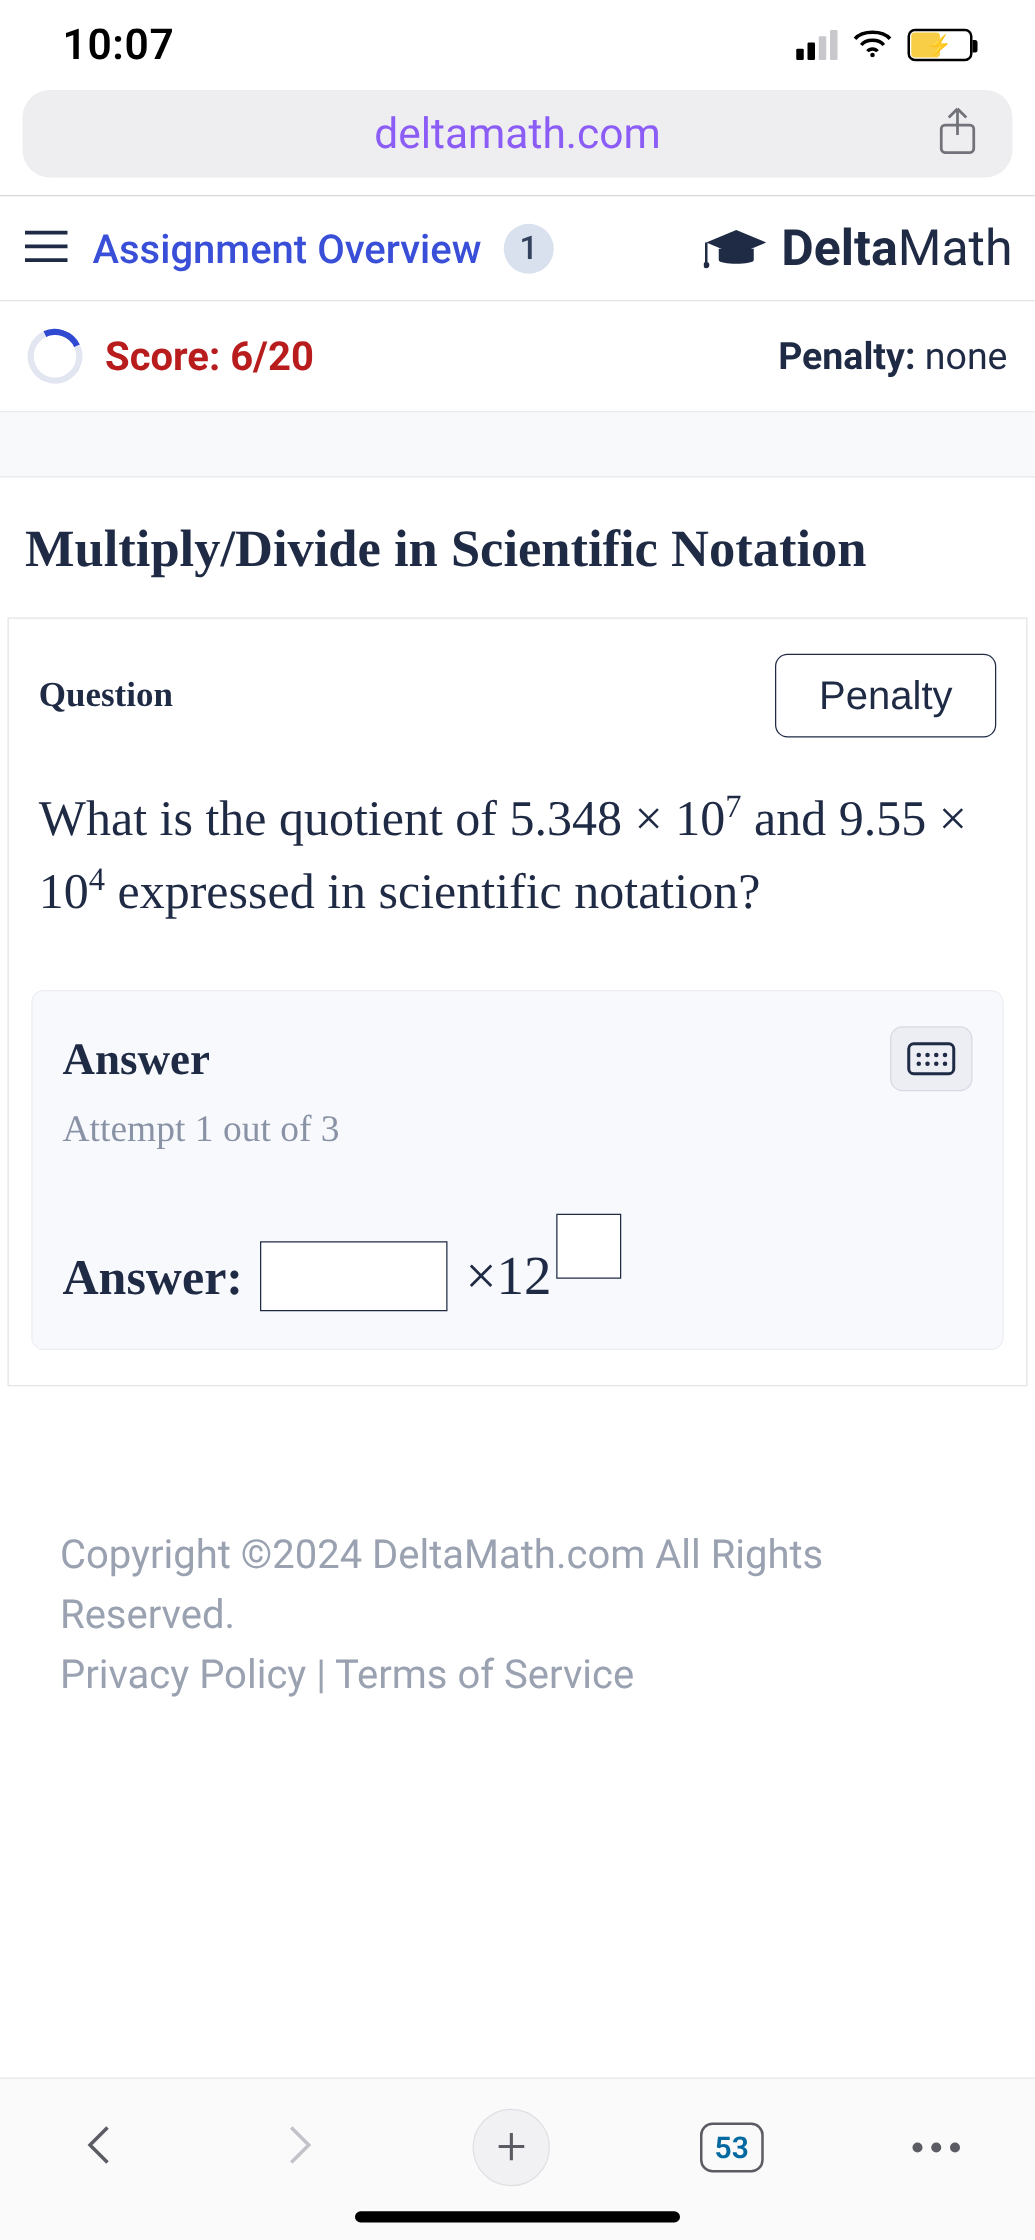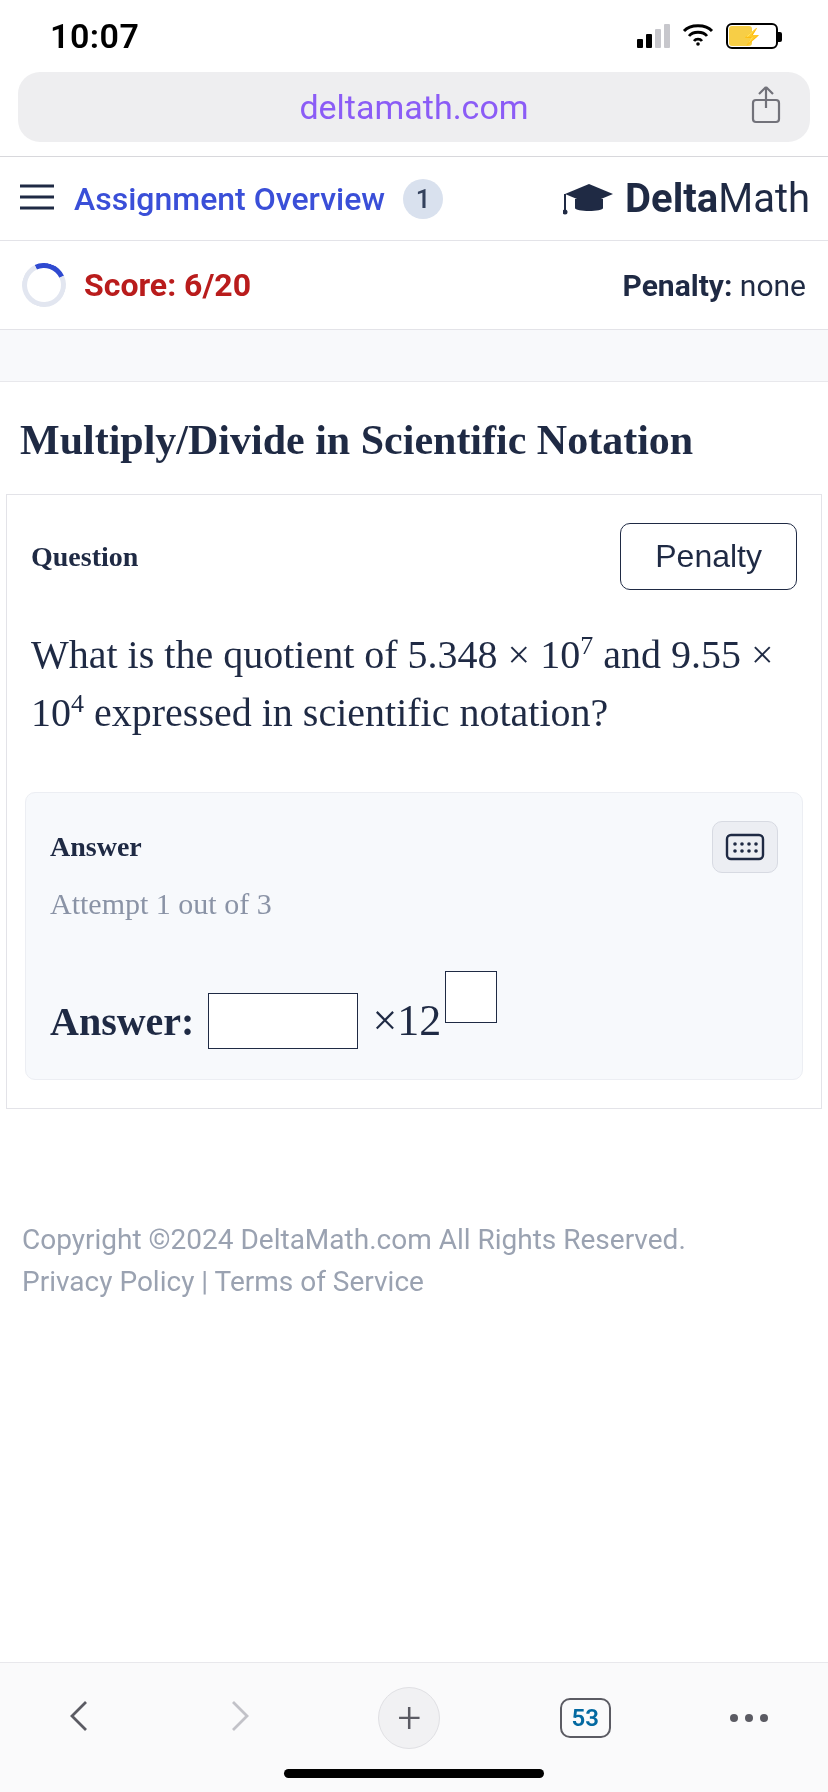--- a/index.html
+++ b/index.html
@@ -55,33 +55,33 @@
   .q-header { display:flex; align-items:center; justify-content:space-between; padding:28px 24px 10px 24px; }
   .q-label { font-family: Liberation Serif, serif; font-size:28px; font-weight:700; color:#1f2a44; }
   .examples-btn { border:1.5px solid #1f2a44; border-radius:10px; padding:14px 34px; font-size:32px; color:#1f2a44; background:#fff; }
   .q-body { font-family: Georgia, serif; font-size:40px; color:#1f2a44; padding:26px 24px 40px 24px; line-height:1.45; }
   .q-body .math { font-family: Georgia, serif; }
   .q-body sup { font-size:0.65em; vertical-align:super; }
 
   
   .answer-block { background:#f7f9fc; border:1px solid #eceef3; border-radius:10px; margin:10px 18px 28px 18px; padding:28px 24px 30px 24px; }
   .ans-head { display:flex; align-items:center; justify-content:space-between; }
-  .ans-title { font-family: Georgia, serif; font-size:28px; font-weight:700; color:#1f2a44; }
+  .ans-title { font-family: Georgia, serif; font-size:36px; font-weight:700; color:#1f2a44; }
   .kbd-btn { width:66px; height:52px; background:#eceef3; border:1px solid #d7dae2; border-radius:10px; display:flex; align-items:center; justify-content:center; }
   .kbd-btn svg { width:40px; height:28px; }
   .attempt { color:#8a93a6; font-size:30px; margin-top:14px; font-family: Georgia, serif; }
   .ans-row { display:flex; align-items:center; gap:14px; margin-top:72px; font-family: Georgia, serif; font-size:40px; color:#1f2a44; }
   .ans-row .lbl { font-weight:700; }
   .coef-input { width:150px; height:56px; border:1.5px solid #1f2a44; background:#fff; font-size:30px; text-align:center; }
   .times10 { font-size:44px; display:flex; align-items:flex-start; }
   .exp-input { width:52px; height:52px; border:1.5px solid #1f2a44; background:#fff; font-size:24px; text-align:center; margin-left:4px; transform:translateY(-24px); }
   .submit-btn { margin-top:56px; background:#3d49cc; color:#fff; border:none; border-radius:10px; padding:22px 34px; font-size:30px; font-family: Georgia, serif; }
 
   
-  .footer-text { color:#9aa2b1; font-size:28px; padding:110px 30px 0 22px; line-height:1.5; }
+  .footer-text { color:#9aa2b1; font-size:32px; padding:110px 30px 0 48px; line-height:1.5; }
   .footer-text a { color:#9aa2b1; text-decoration:none; }
 
   
   .bottom-nav { position:absolute; bottom:0; left:0; right:0; height:130px; display:flex; align-items:center; justify-content:space-around; border-top:1px solid #e8e8ec; background:#fafafb; padding-bottom:20px; }
   .nav-btn svg { width:40px; height:40px; stroke:#5b5b63; fill:none; stroke-width:2.8; }
   .nav-btn.disabled svg { stroke:#c2c2c8; }
   .plus-btn { width:62px; height:62px; border-radius:50%; background:#f1f1f3; border:1px solid #e0e0e4; display:flex; align-items:center; justify-content:center; }
   .plus-btn span { font-size:42px; color:#5b5b63; font-weight:300; }
   .tabs-btn { border:2.5px solid #5b5b63; border-radius:10px; padding:4px 10px; font-size:24px; font-weight:600; color:#0369a1;}
   .dots { display:flex; gap:7px; }

